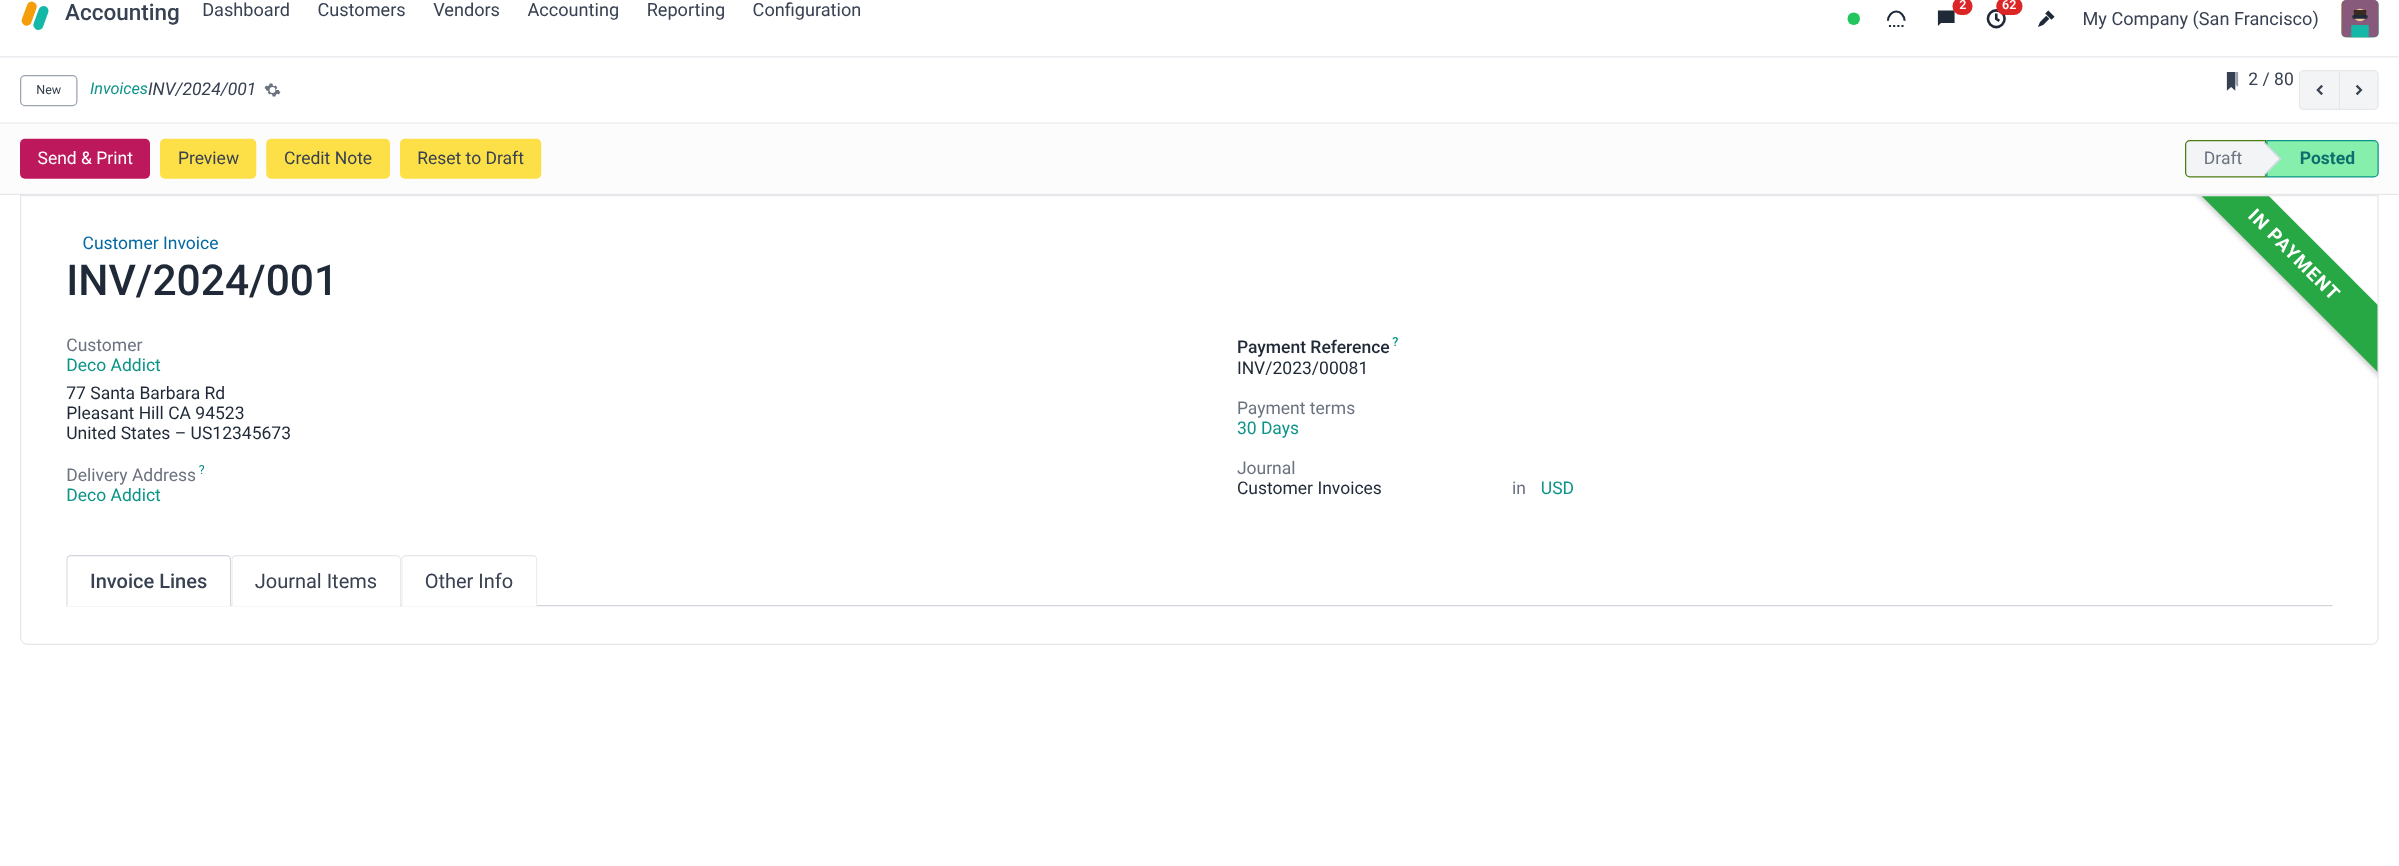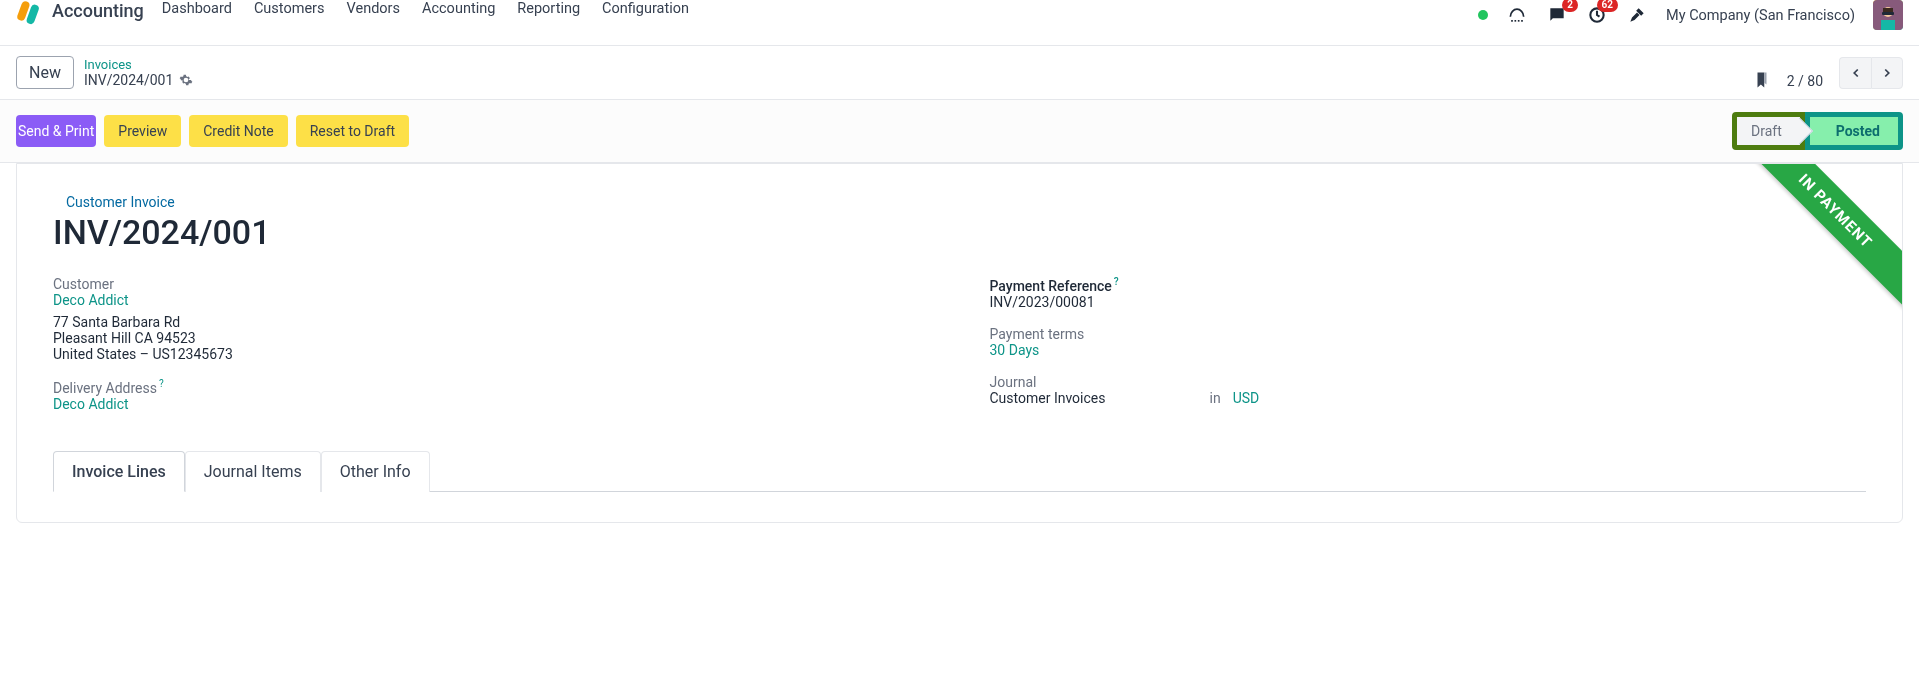--- a/index.html
+++ b/index.html
@@ -14,38 +14,38 @@
   .nav-link { color: #374151; font-size: 14.5px; cursor: pointer; }
   .nav-right { margin-left: auto; display: flex; align-items: center; gap: 18px; }
   .dot-green { width: 10px; height: 10px; background:#22c55e; border-radius:50%; }
   .icon-btn { position: relative; cursor: pointer; display:flex; align-items:center; justify-content:center; width:22px; height:22px; }
   .badge { position: absolute; top:-6px; right:-10px; background:#dc2626; color:#fff; border-radius: 9px; font-size:10px; padding: 0 5px; line-height:14px; font-weight:600; }
   .company { font-size: 14.5px; color:#374151; }
   .avatar { width:30px; height:30px; border-radius:4px; background: linear-gradient(135deg,#fbbf24,#14b8a6); display:flex; align-items:center; justify-content:center; overflow:hidden; }
 
   
   .subbar { display:flex; align-items:center; padding: 10px 16px; border-bottom:1px solid #e5e7eb; }
-  .new-btn { border:1px solid #9ca3af; background:#fff; padding: 6px 12px; border-radius:4px; font-size:16px; cursor:pointer; margin-right:10px; color:#374151;}
-  .crumbs { display:flex; flex-direction:column; }
+  .new-btn { border:1px solid #9ca3af; background:#fff; padding: 6px 12px; border-radius:4px; font-size:10px; cursor:pointer; margin-right:10px; color:#374151;}
+  .crumbs { display:flex; flex-direction:row;font-style:italic; }
   .crumb-parent { color:#0d9488; font-size:13px; cursor:pointer; }
   .crumb-current { font-size:14px; color:#374151; display:flex; align-items:center; gap:6px;}
   .gear-sm { width:14px; height:14px; cursor:pointer; color:#6b7280;}
-  .subbar-right { margin-left:auto; display:flex; align-items:flex-end; gap:16px; }
+  .subbar-right { margin-left:auto; display:flex; align-items:flex-start; gap:4px; }
   .bookmark { width:18px; height:18px; color:#374151; cursor:pointer;}
   .pager-text { font-size:14px; color:#374151; }
   .pager-btn { width:32px; height:32px; display:flex; align-items:center; justify-content:center; background:#f3f4f6; border:1px solid #e5e7eb; cursor:pointer; }
   .pager-btn:first-of-type { border-radius:4px 0 0 4px; border-right:none;}
   .pager-btn:last-of-type { border-radius:0 4px 4px 0;}
 
   
   .actionbar { display:flex; align-items:center; padding: 12px 16px; gap:8px; background:#fcfcfc; border-bottom:1px solid #e5e7eb;}
-  .btn-primary { background:#8b5cf6; color:#fff; padding:8px 2px; border:none; border-radius:4px; font-size:14px; cursor:pointer; }
+  .btn-primary { background:#be185d; color:#fff; padding:8px 14px; border:none; border-radius:4px; font-size:14px; cursor:pointer; }
   .btn-secondary { background:#fde047; color:#374151; padding:8px 14px; border:none; border-radius:4px; font-size:14px; cursor:pointer;}
   .status-track { margin-left:auto; display:flex; align-items:center; }
-  .status-step { padding:6px 18px 6px 26px; font-size:14px; border:5px solid #4d7c0f; position:relative; background:#f3f4f6; color:#6b7280;}
+  .status-step { padding:6px 18px 6px 26px; font-size:14px; border:1px solid #4d7c0f; position:relative; background:#f3f4f6; color:#6b7280;}
   .status-step.first { border-radius:4px 0 0 4px; padding-left:14px;}
   .status-step.last { border-radius:0 4px 4px 0; }
   .status-step.active { background:#86efac; color:#0d6e6e; border-color:#0d9488; font-weight:700;}
   .status-step:not(.last)::after { content:""; position:absolute; right:-9px; top:50%; transform:translateY(-50%) rotate(45deg); width:18px; height:18px; background:inherit; border-top:1px solid #cbd5e1; border-right:1px solid #cbd5e1; z-index:1;}
   .status-step.first::after { border-color:#cbd5e1; }
 
   
   .card { margin: 0 16px 16px 16px; border:1px solid #e5e7eb; border-radius:0 0 6px 6px; background:#fff; position:relative; padding: 30px 36px; overflow:hidden;}
   .ribbon { position:absolute; top:28px; right:-52px; transform:rotate(45deg); background:#28a745; color:#fff; font-weight:700; font-size:15px; padding:10px 70px; letter-spacing:1px; box-shadow:0 2px 4px rgba(0,0,0,0.2);}
 

